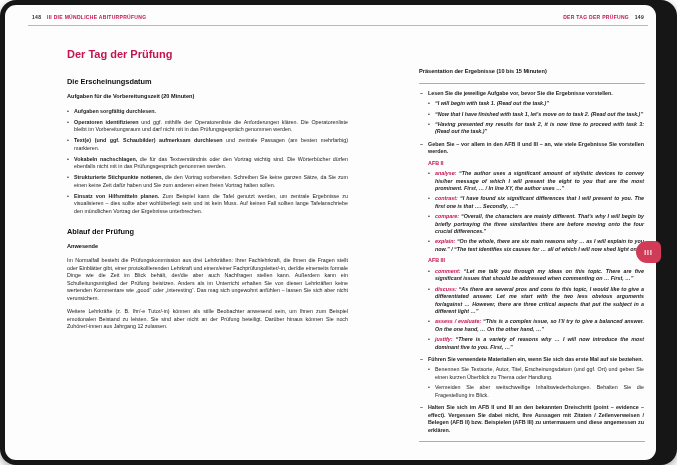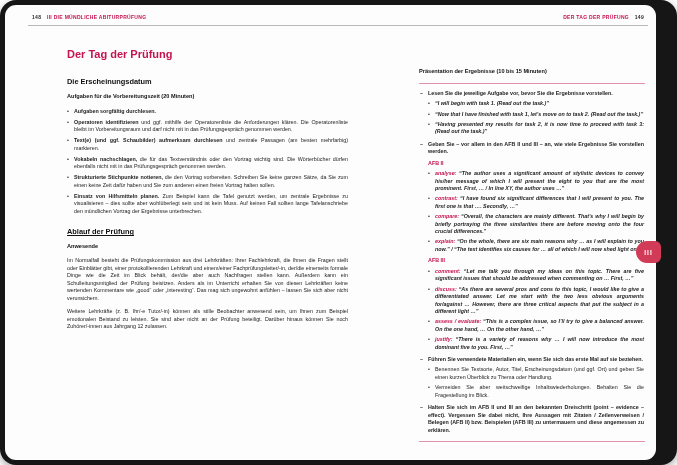--- a/index.html
+++ b/index.html
@@ -20,21 +20,21 @@
 
   .title{color:#c4134e;font-size:11px;font-weight:bold;margin:0 0 15px 0;}
   h2{font-size:7.4px;font-weight:bold;color:#111;margin:0 0 5px 0;}
   .subhead{font-size:5.6px;font-weight:bold;color:#111;margin:0 0 7px 0;}
   .body-txt{font-size:5.35px;line-height:1.4;color:#1c1c1c;text-align:justify;}
   p.para{margin:0 0 6px 0;}
 
   ul.dots{list-style:none;margin:0 0 4px 0;padding:0;}
   ul.dots>li{position:relative;padding-left:7px;margin-bottom:3.6px;}
   ul.dots>li::before{content:"•";position:absolute;left:0;top:0;}
-  .sec2{margin-top:12px;text-decoration:underline;}
+  .sec2{margin-top:12px;}
 
   
   .tipbox{border-top:1px solid #e093a8;border-bottom:1px solid #e093a8;padding:6px 1px 7px 1px;margin-top:4px;}
   .ditem{position:relative;padding-left:8px;margin-bottom:5px;}
   .ditem::before{content:"–";position:absolute;left:0;top:0;font-weight:bold;}
   .dlead{font-weight:bold;}
   ul.subq{list-style:none;margin:3px 0 0 0;padding:0;}
   ul.subq>li{position:relative;padding-left:7px;margin-bottom:2.8px;}
   ul.subq>li::before{content:"•";position:absolute;left:0;top:0;}
   .quote{font-weight:bold;font-style:italic;}

